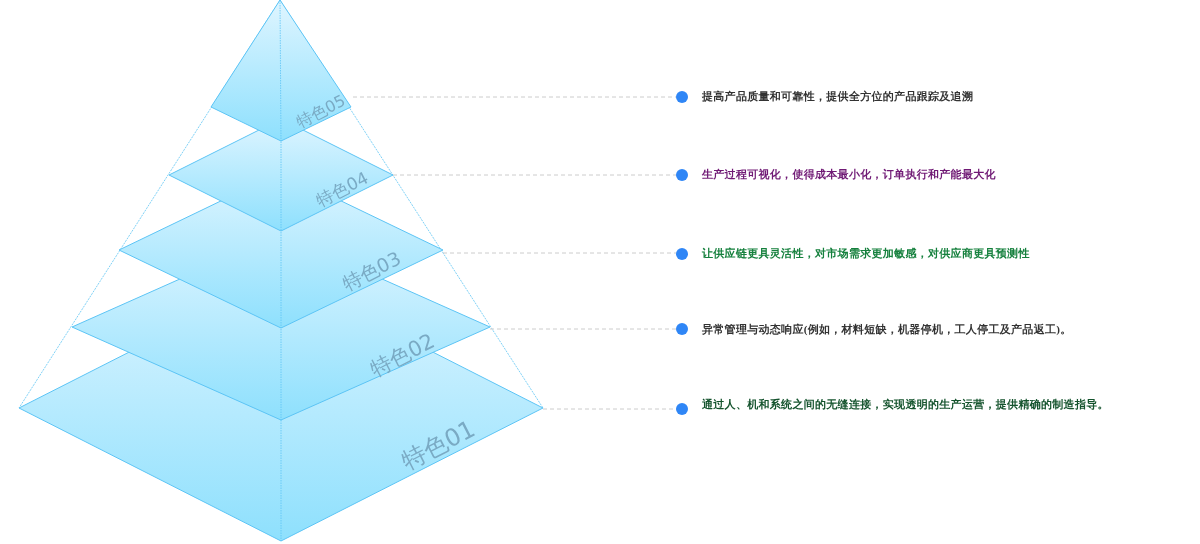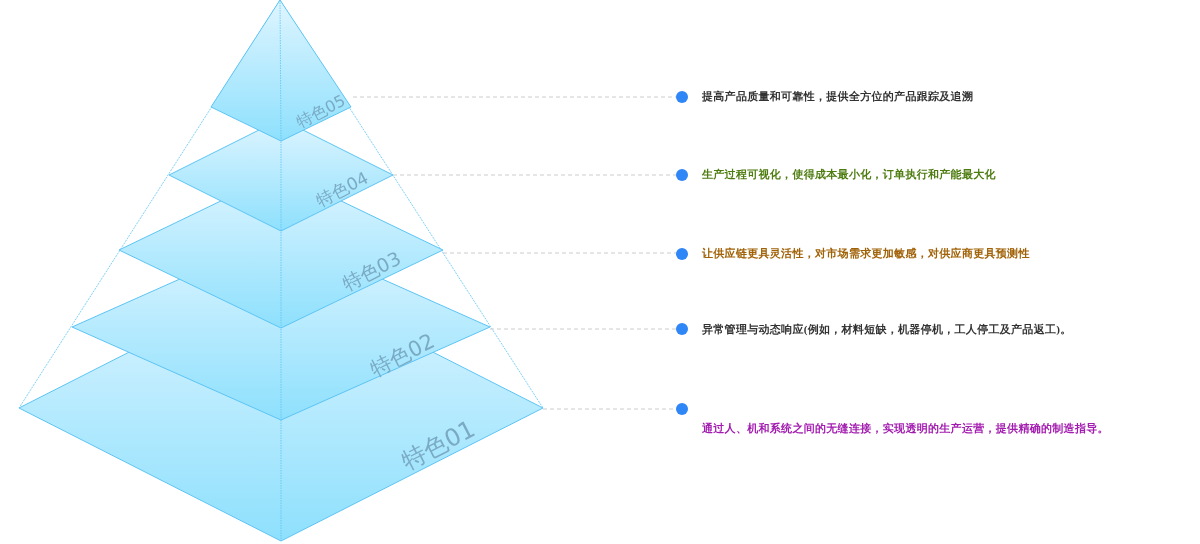--- a/index.html
+++ b/index.html
@@ -56,23 +56,23 @@
       <line x1="393" y1="175" x2="678" y2="175" stroke="#cccccc" stroke-width="1" stroke-dasharray="4 3"></line>
       <line x1="353" y1="97" x2="678" y2="97" stroke="#cccccc" stroke-width="1" stroke-dasharray="4 3"></line>
     </g>
 </svg>
 
 <div id="features">
   <div class="dot" style="left: 676px; top: 91px; background: rgb(47, 134, 246);"></div>
   <div class="feature" style="top: 84px; color: rgb(51, 51, 51);">提高产品质量和可靠性，提供全方位的产品跟踪及追溯</div>
 
   <div class="dot" style="left: 676px; top: 169px; background: rgb(47, 134, 246);"></div>
-  <div class="feature" style="top: 162px; color: #4d7c0f;">生产过程可视化，使得成本最小化，订单执行和产能最大化</div>
+  <div class="feature" style="top: 162px; color: #701a75;">生产过程可视化，使得成本最小化，订单执行和产能最大化</div>
 
   <div class="dot" style="left: 676px; top: 248px; background: rgb(47, 134, 246);"></div>
-  <div class="feature" style="top: 241px; width: 470px; color: #a16207;">让供应链更具灵活性，对市场需求更加敏感，对供应商更具预测性</div>
+  <div class="feature" style="top: 241px; width: 470px; color: #15803d;">让供应链更具灵活性，对市场需求更加敏感，对供应商更具预测性</div>
 
   <div class="dot" style="left: 676px; top: 323px; background: rgb(47, 134, 246);"></div>
   <div class="feature" style="top: 316px; width: 476px; color: rgb(51, 51, 51); font-family: Liberation Serif, serif;">异常管理与动态响应(例如，材料短缺，机器停机，工人停工及产品返工)。</div>
 
   <div class="dot" style="left: 676px; top: 403px; background: rgb(47, 134, 246);"></div>
-  <div class="feature" style="top: 416px; width: 470px; color: #a21caf; font-family: Liberation Mono, monospace;">通过人、机和系统之间的无缝连接，实现透明的生产运营，提供精确的制造指导。</div>
+  <div class="feature" style="top: 392px; width: 470px; color: #14532d; font-family: Liberation Mono, monospace;">通过人、机和系统之间的无缝连接，实现透明的生产运营，提供精确的制造指导。</div>
 </div>
 
 </body></html>

